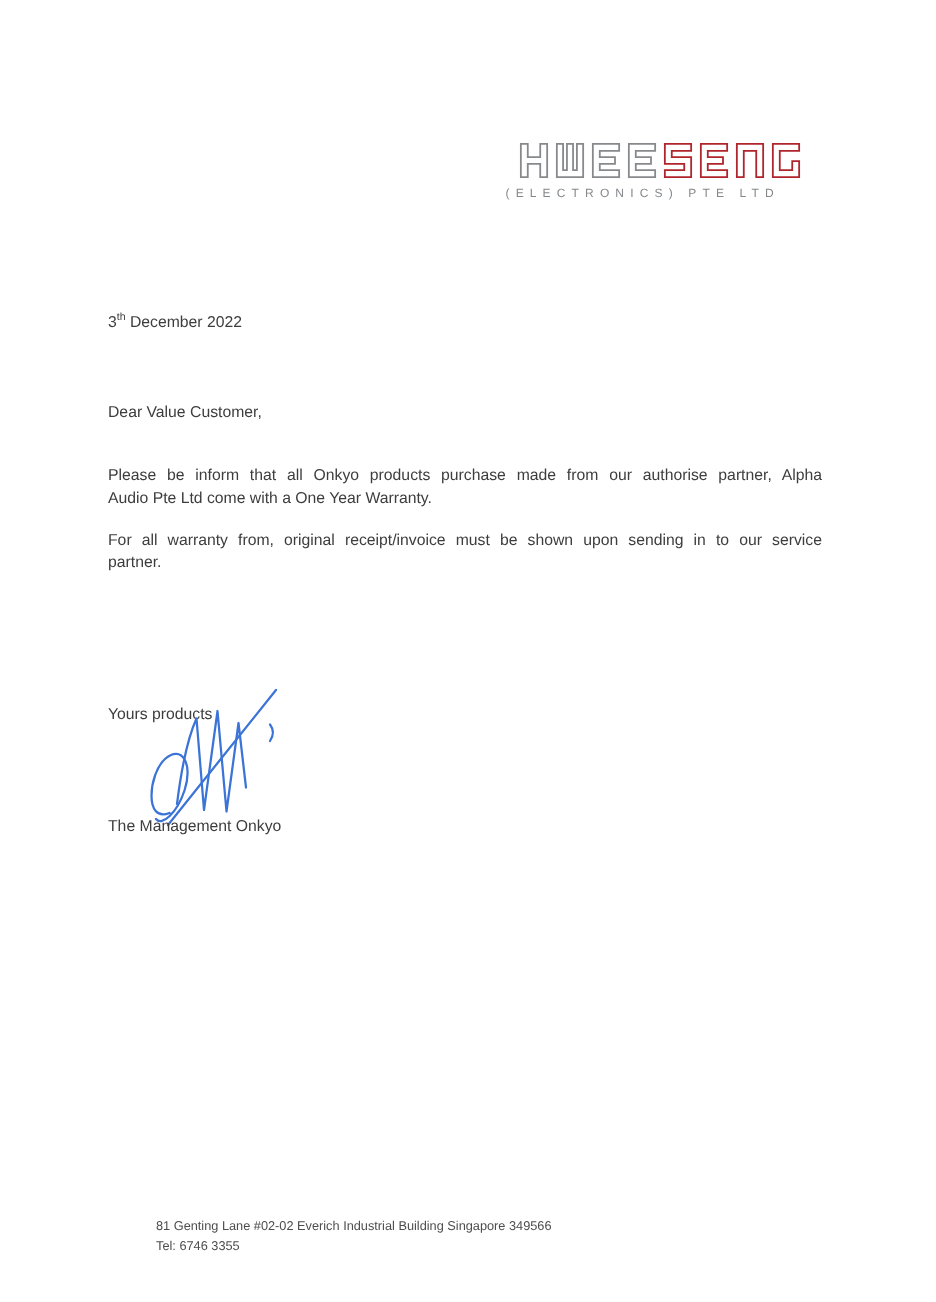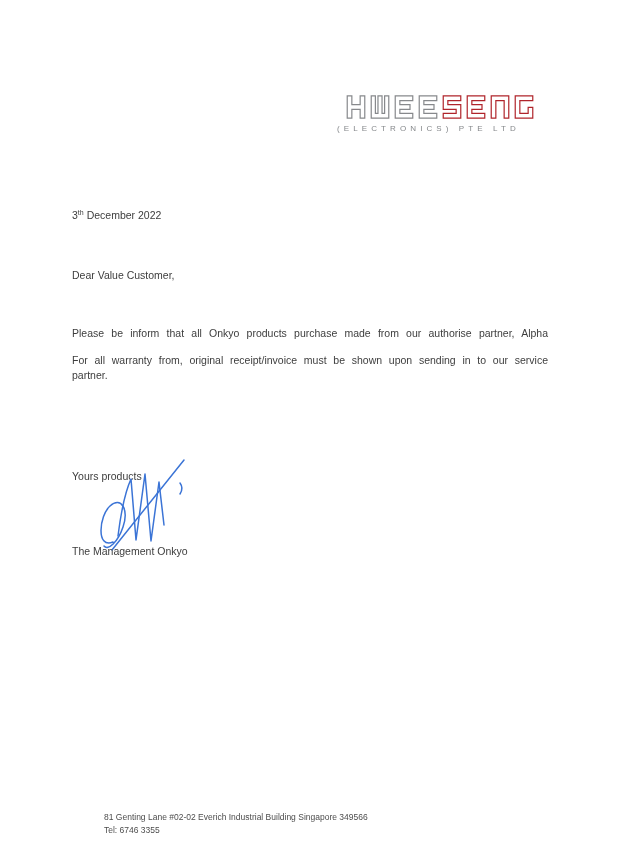--- a/index.html
+++ b/index.html
@@ -43,21 +43,21 @@
     left: 72px;
     width: 476px;
     font-size: 10.5px;
     line-height: 14.5px;
     color: #3d3d3d;
   }
   .date-line   { top: 208px; }
   .date-line sup { font-size: 7px; line-height: 0; }
   .date-rest   { margin-left: 0.28em; }
   .salutation  { top: 268px; }
-  .para-1      { top: 326px; }
+  .para-1      { top: 310px; }
   .para-2      { top: 353px; }
   .jline { display: block; text-align: justify; text-align-last: justify; }
   .lline { display: block; text-align: left; }
   .closing     { top: 469px; }
   .signer      { top: 544px; }
 
   
   .signature {
     position: absolute;
     left: 88px;
@@ -128,20 +128,21 @@
   </div>
 
   <div class="textblock date-line">
     <span>3</span><sup>th</sup><span class="date-rest">December 2022</span>
   </div>
 
   <div class="textblock salutation">Dear Value Customer,</div>
 
   <div class="textblock para-1">
     <span class="jline">Please be inform that all Onkyo products purchase made from our authorise partner, Alpha</span>
+    <span class="lline">Audio Pte Ltd come with a One Year Warranty.</span>
   </div>
 
   <div class="textblock para-2">
     <span class="jline">For all warranty from, original receipt/invoice must be shown upon sending in to our service</span>
     <span class="lline">partner.</span>
   </div>
 
   <div class="textblock closing">Yours products</div>
 
   <svg class="signature" viewBox="0 0 110 108" role="img" aria-label="handwritten signature in blue ink">

